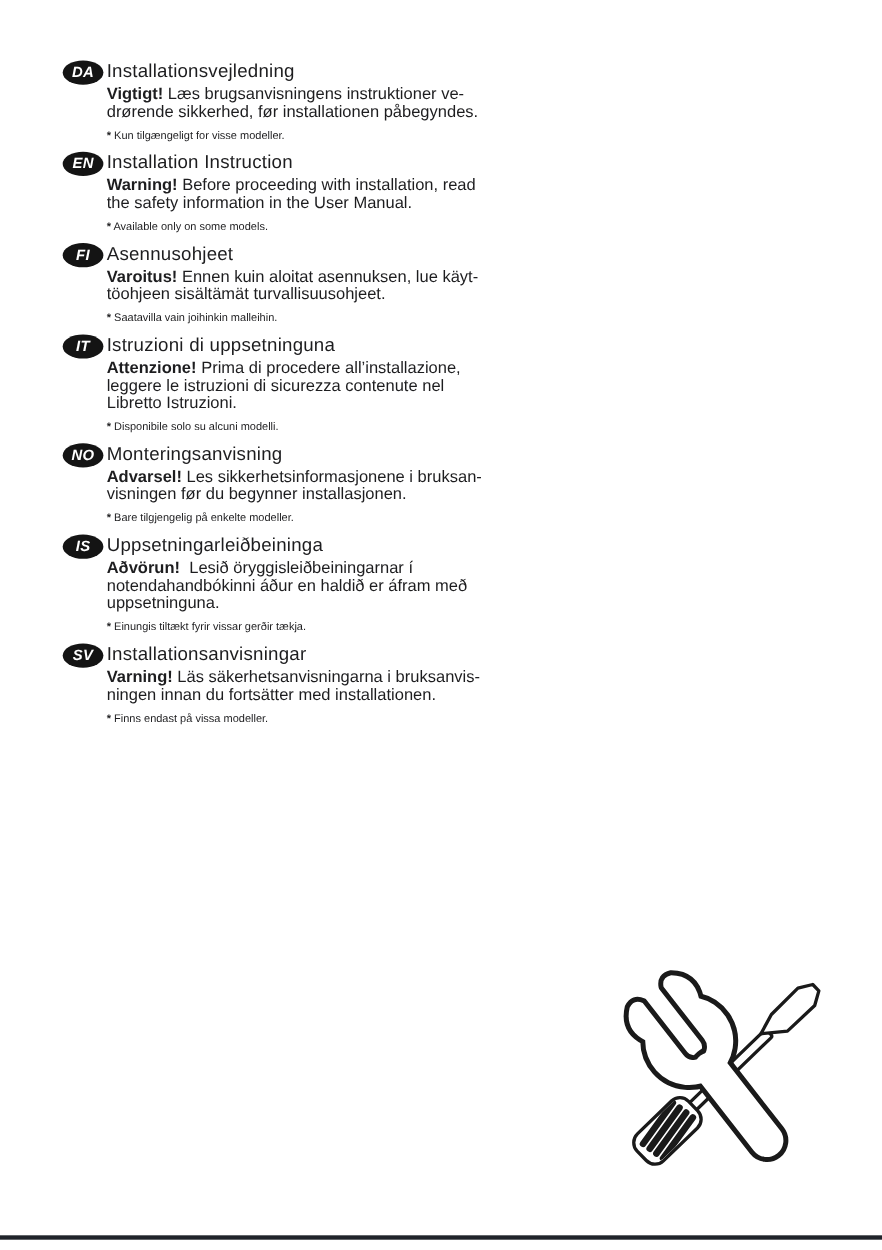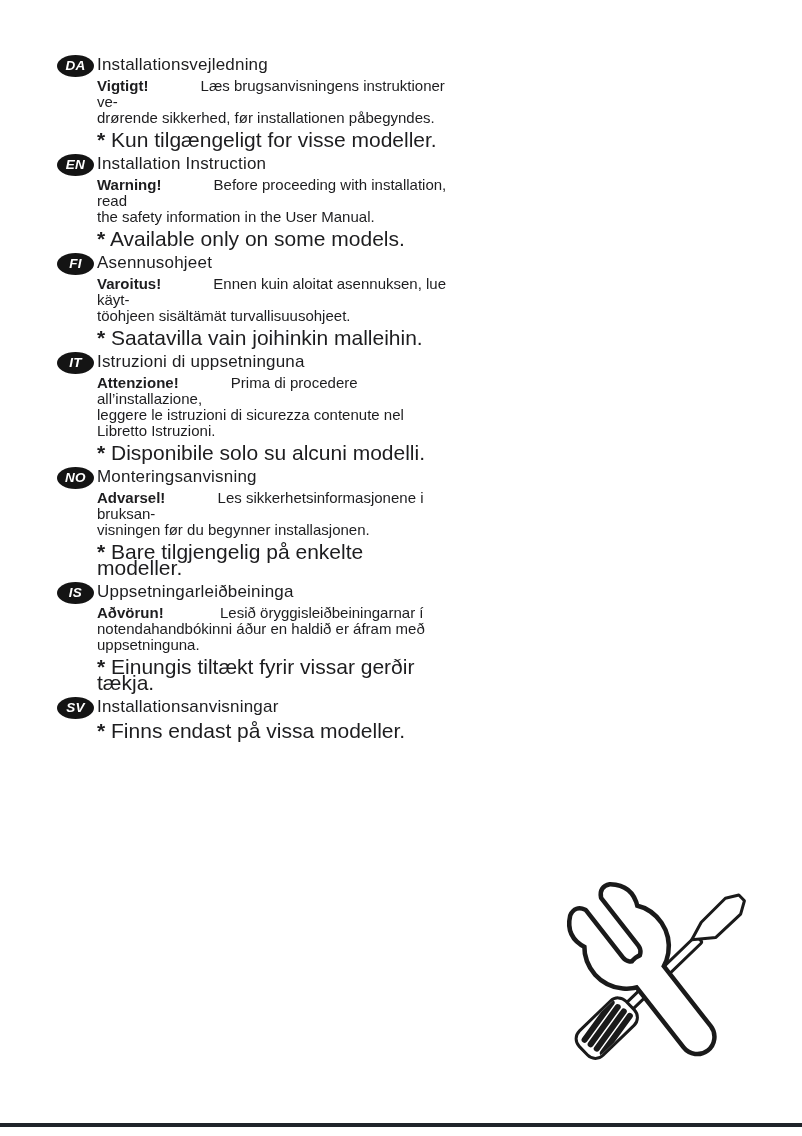--- a/index.html
+++ b/index.html
@@ -41,24 +41,24 @@
     font-weight:400;
     line-height:21px;
     letter-spacing:.2px;
   }
   .warn {
     margin:0;
     font-size:15px;
     line-height:16px;
   }
   .wlabel { font-weight:bold;margin-top:34px; }
-  .wtext { white-space:pre-line;margin-left:48px; }
+  .wtext { white-space:pre-line; }
   .note {
     margin:6px 0 0 0;
-    font-size:21px;
+    font-size:10px;
     line-height:16px;
   }
   .star { font-weight:bold; }
   .tools-icon {
     position:absolute;
     left:560px; top:876px;
     width:196px; height:192px;
   }
   .footer-rule {
     position:absolute;
@@ -119,20 +119,22 @@
       <h2 class="title">Uppsetningarleiðbeininga</h2>
       <p class="warn"><b class="wlabel">Aðvörun!</b> <span class="wtext">&nbsp;Lesið öryggisleiðbeiningarnar í
 notendahandbókinni áður en haldið er áfram með
 uppsetninguna.</span></p>
       <p class="note"><b class="star">*</b> <span>Einungis tiltækt fyrir vissar gerðir tækja.</span></p>
     </section>
 
     <section class="lang-section">
       <span class="badge">SV</span>
       <h2 class="title">Installationsanvisningar</h2>
+      <p class="warn"><b class="wlabel">Varning!</b> <span class="wtext">Läs säkerhetsanvisningarna i bruksanvis-
+ningen innan du fortsätter med installationen.</span></p>
       <p class="note"><b class="star">*</b> <span>Finns endast på vissa modeller.</span></p>
     </section>
 
   </div>
 
   <svg class="tools-icon" viewBox="0 0 196 192" xmlns="http://www.w3.org/2000/svg" aria-hidden="true">
     <defs>
       <clipPath id="hclip">
           <rect x="-34" y="-15.5" width="62" height="31" rx="9"></rect>
         </clipPath>

